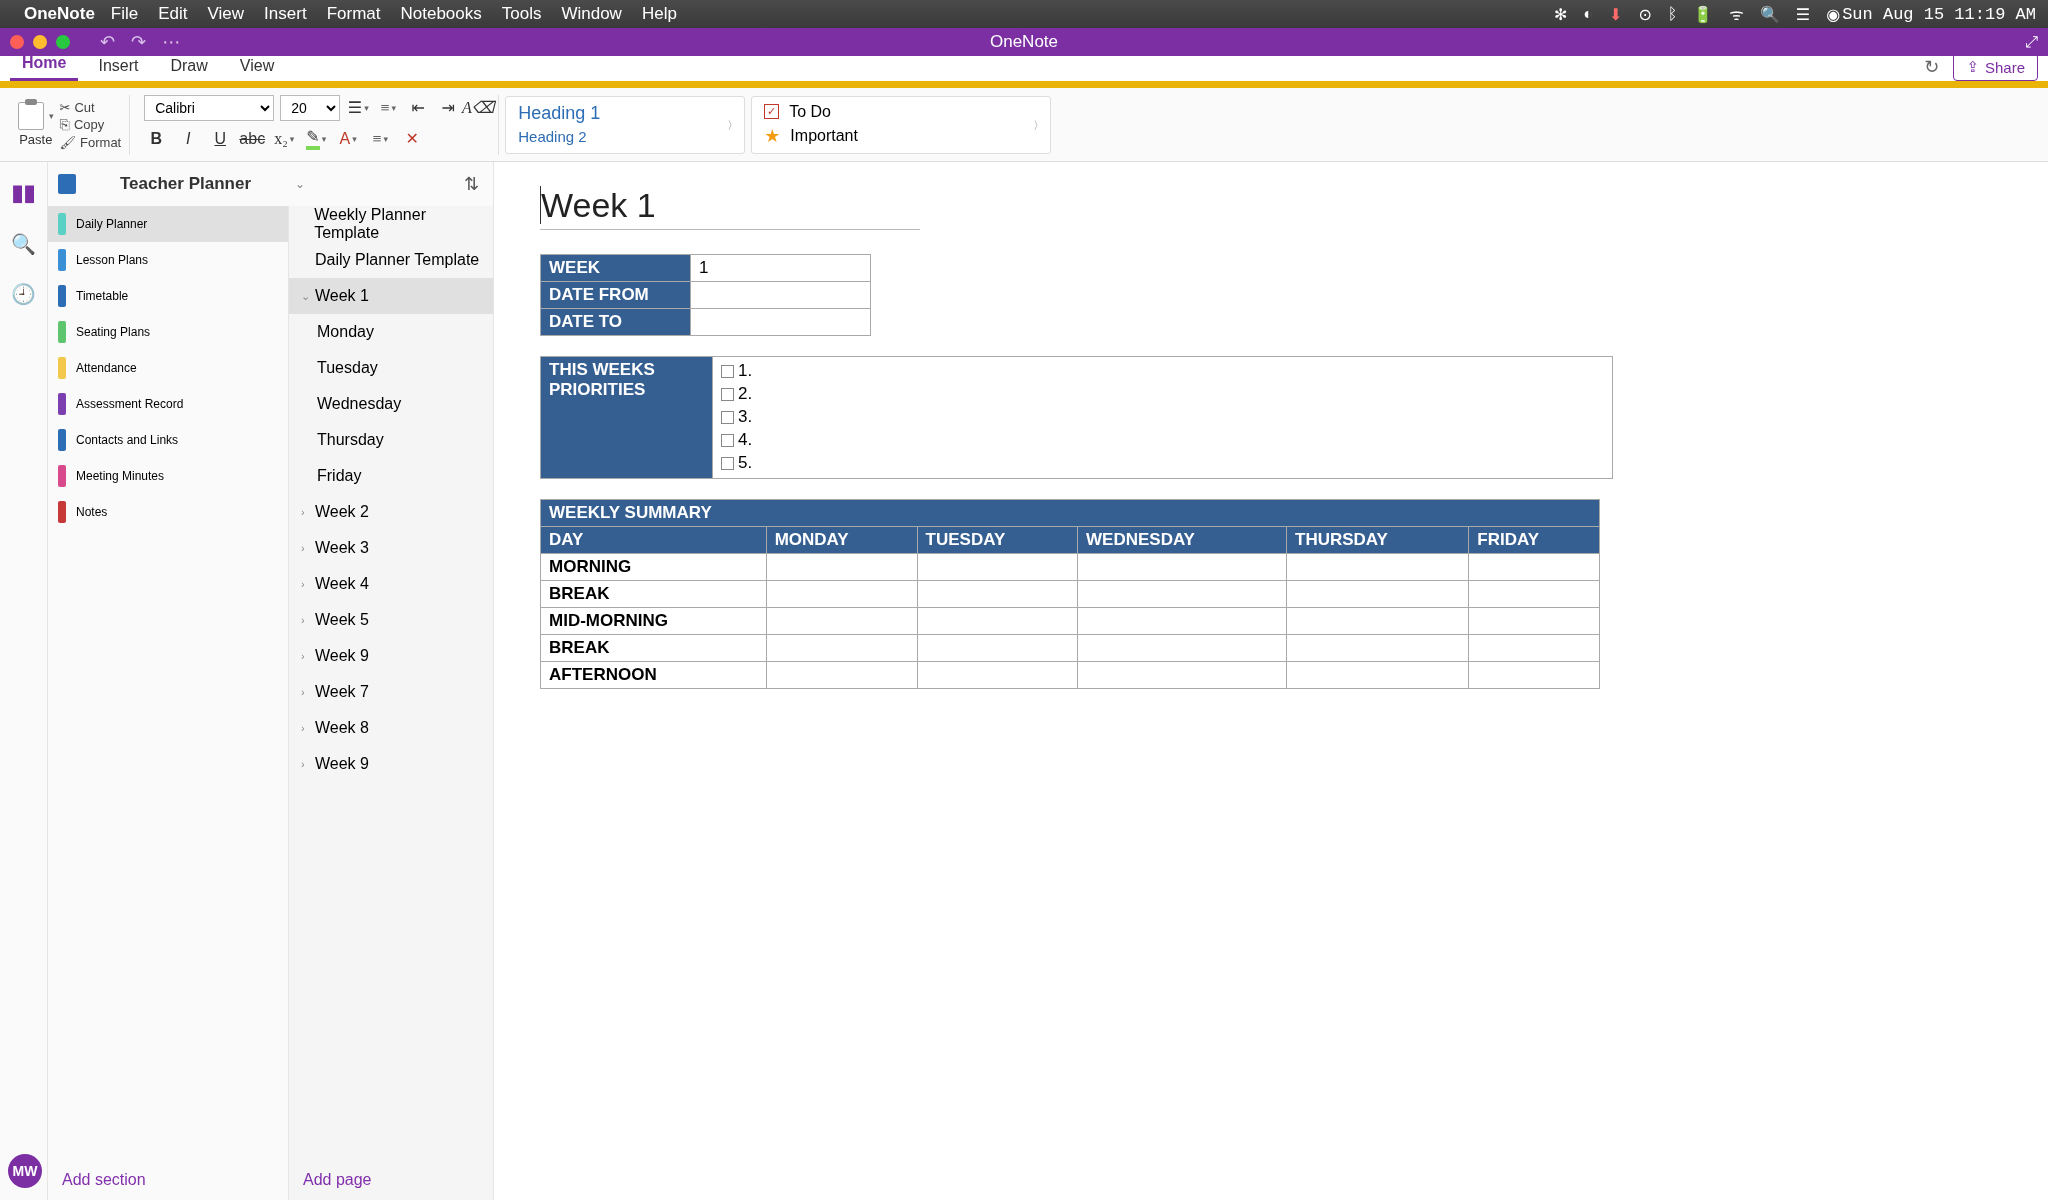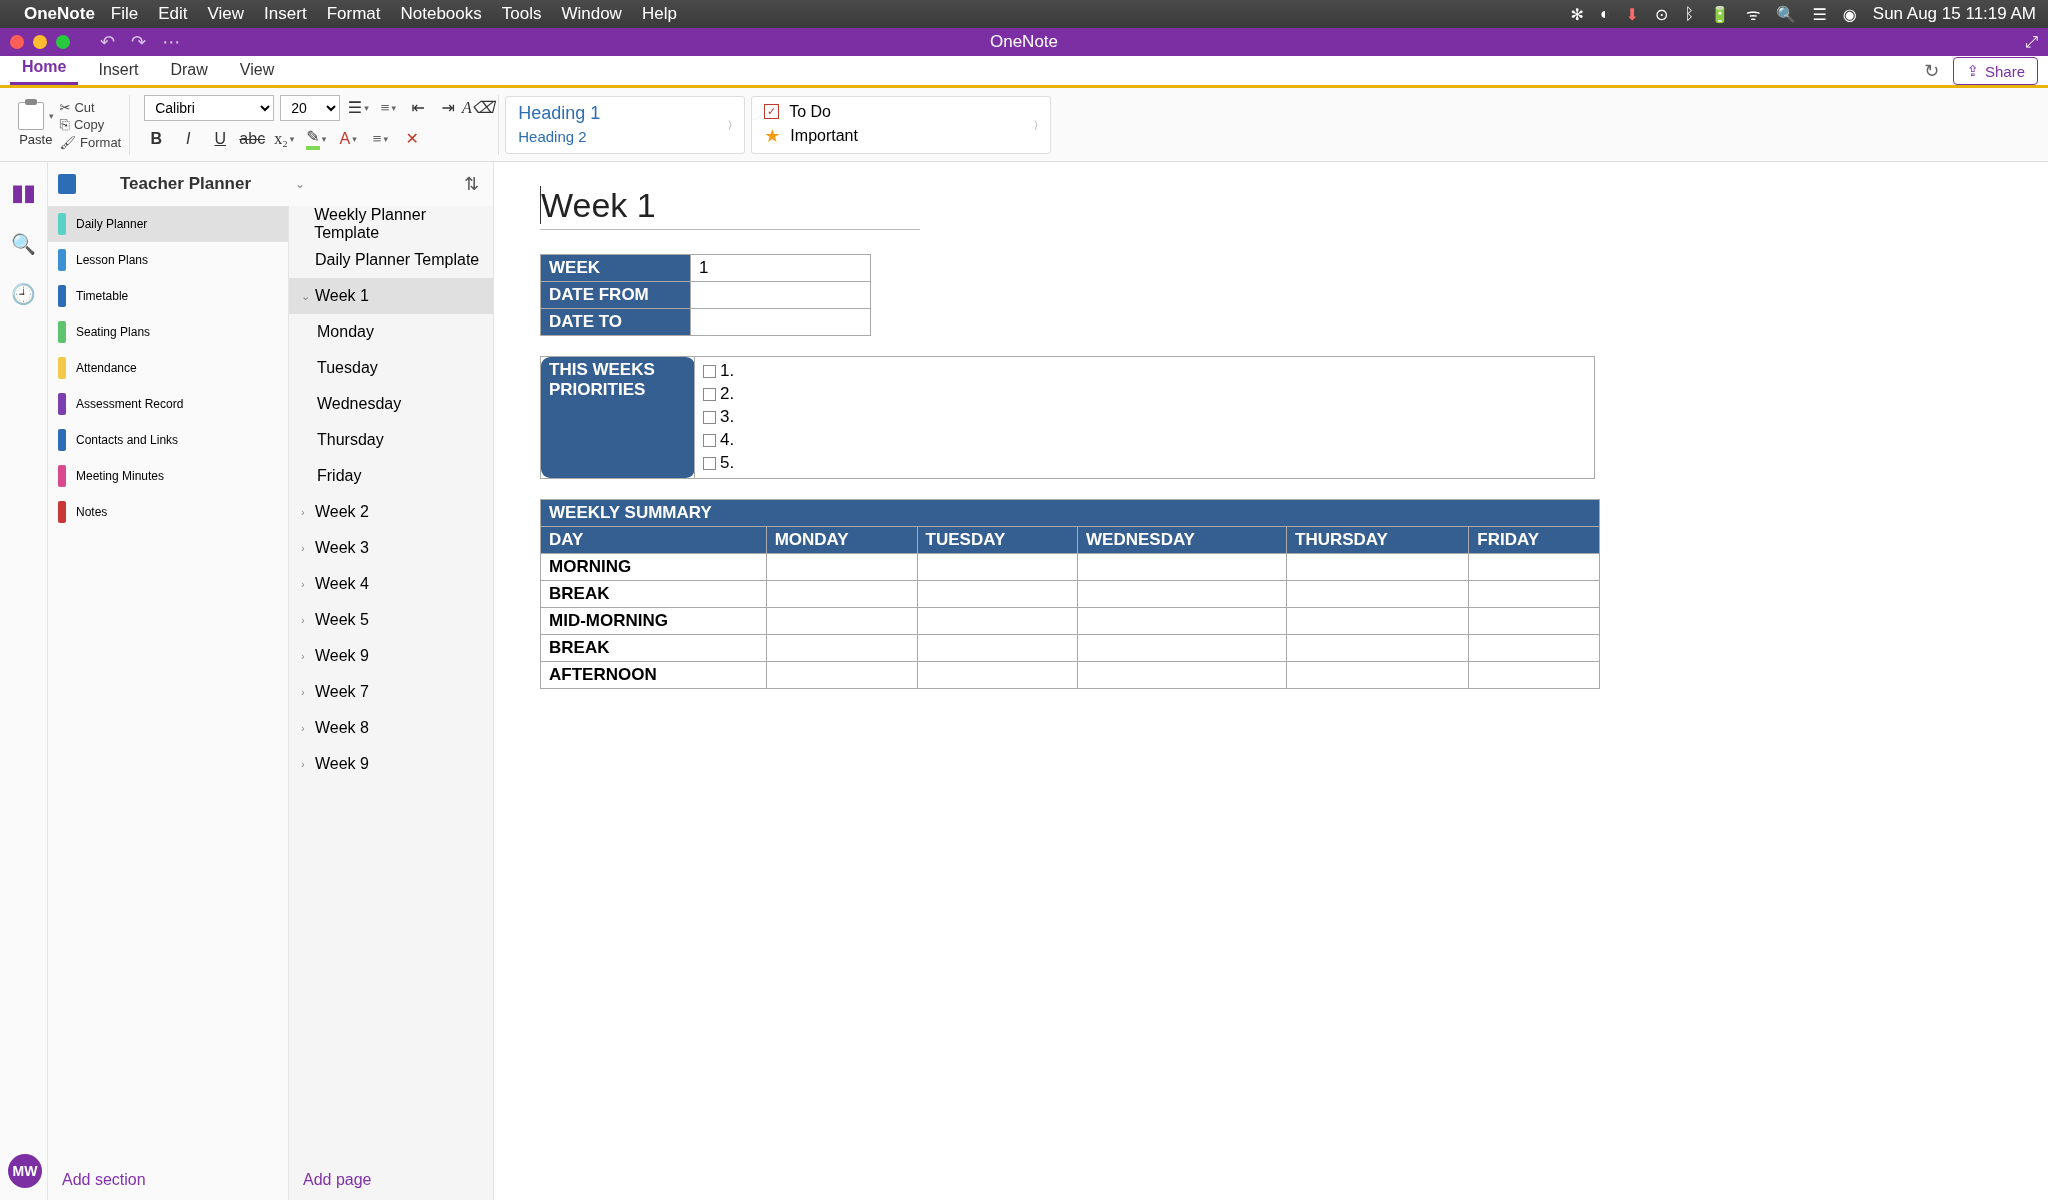--- a/index.html
+++ b/index.html
@@ -5,35 +5,35 @@
 * { margin: 0; padding: 0; box-sizing: border-box; font-family: -apple-system, BlinkMacSystemFont, "Segoe UI", sans-serif; }
 body { width: 2048px; height: 1200px; overflow: hidden; background: #fff; }
 
 
 .mac-menubar { height: 28px; background: linear-gradient(#4a4a4a, #3a3a3a); color: #fff; display: flex; align-items: center; padding: 0 12px; font-size: 17px; }
 .mac-menubar .apple { margin-right: 12px; }
 .mac-menubar .app-name { font-weight: 700; margin-right: 16px; }
 .mac-menubar .menu-item { margin-right: 20px; cursor: default; }
 .mac-menubar .spacer { flex: 1; }
 .mac-menubar .status-item { margin-left: 16px; font-size: 16px; }
-.mac-menubar .clock { margin-left: 16px; }
+.mac-menubar .clock { margin-left: 2px; font-family: Liberation Mono, monospace; }
 
 
 .titlebar { height: 28px; background: #7b2fa3; display: flex; align-items: center; padding: 0 10px; color: #fff; position: relative; }
 .traffic { display: flex; gap: 9px; }
 .traffic div { width: 14px; height: 14px; border-radius: 50%; }
 .tl-close { background: #ff5f57; }
 .tl-min { background: #febc2e; }
 .tl-max { background: #28c840; }
 .titlebar .undo-redo { margin-left: 30px; display: flex; gap: 16px; color: #d8c0e8; font-size: 18px; }
 .titlebar .title { position: absolute; left: 50%; transform: translateX(-50%); font-size: 17px; font-weight: 500; }
 .titlebar .fullscreen { margin-left: auto; color: #fff; font-size: 16px; }
 
 
-.ribbon-tabs { height: 32px; display: flex; align-items: flex-end; padding: 0 10px; border-bottom: 3px solid #eab308; background: #fff; }
+.ribbon-tabs { height: 32px; display: flex; align-items: flex-end; padding: 0 10px; border-bottom: 7px solid #eab308; background: #fff; }
 .ribbon-tabs .tab { padding: 6px 12px; font-size: 16px; color: #333; margin-right: 8px; cursor: default; }
 .ribbon-tabs .tab.active { color: #7b2fa3; border-bottom: 3px solid #7b2fa3; font-weight: 600; }
 .ribbon-tabs .right { margin-left: auto; display: flex; align-items: center; gap: 14px; }
 .share-btn { border: 1px solid #7b2fa3; color: #7b2fa3; padding: 4px 12px; border-radius: 4px; font-size: 15px; display: flex; align-items: center; gap: 6px; }
 
 
 .ribbon { height: 74px; background: #fafafa; border-bottom: 1px solid #ddd; display: flex; align-items: center; padding: 0 10px; gap: 6px; }
 .ribbon-group { display: flex; align-items: center; gap: 6px; padding: 0 8px; border-right: 1px solid #e0e0e0; height: 60px; }
 .paste-btn { display: flex; flex-direction: column; align-items: center; font-size: 13px; color: #333; gap: 2px; }
 .paste-icon { width: 26px; height: 28px; border: 1px solid #aaa; border-radius: 2px; position: relative; background: #fff; }
@@ -87,21 +87,21 @@
 .canvas { flex: 1; background: #fff; overflow-y: auto; padding: 24px 46px; position: relative; }
 .page-title { font-size: 34px; font-family: 'Calibri Light', sans-serif; color: #222; border-bottom: 1px solid #bbb; width: 380px; padding-bottom: 4px; margin-bottom: 24px; }
 .page-title .cursor { border-left: 1px solid #333; animation: blink 1s infinite; }
 
 .info-table, .link-table, .prio-table { border-collapse: collapse; margin-bottom: 20px; }
 .info-table td, .link-table td, .prio-table td { border: 1px solid #a9a9a9; padding: 3px 8px; font-size: 17px; vertical-align: top; }
 .hcell { background: #365f91; color: #fff; font-weight: 600; width: 150px; }
 .vcell { background: #fff; min-width: 180px; }
 .link-table .hcell { vertical-align: top; }
 .link-list a { color: #2d6db5; text-decoration: underline; display: block; line-height: 1.4; }
-.prio-table .hcell { width: 154px; border-radius: 9px; }
+.prio-table .hcell { width: 172px; }
 .prio-table .pcell { width: 900px; }
 .prio-row { display: flex; align-items: center; gap: 4px; line-height: 1.35; }
 .prio-box { width: 13px; height: 13px; border: 1px solid #888; }
 
 .summary-table { border-collapse: collapse; width: 1060px; }
 .summary-table td, .summary-table th { border: 1px solid #a9a9a9; padding: 3px 8px; font-size: 17px; text-align: left; }
 .summary-title { background: #365f91; color: #fff; text-align: center; font-weight: 600; padding: 4px; }
 .summary-head { background: #365f91; color: #fff; font-weight: 600; }
 .row-label { font-weight: 600; }
 

